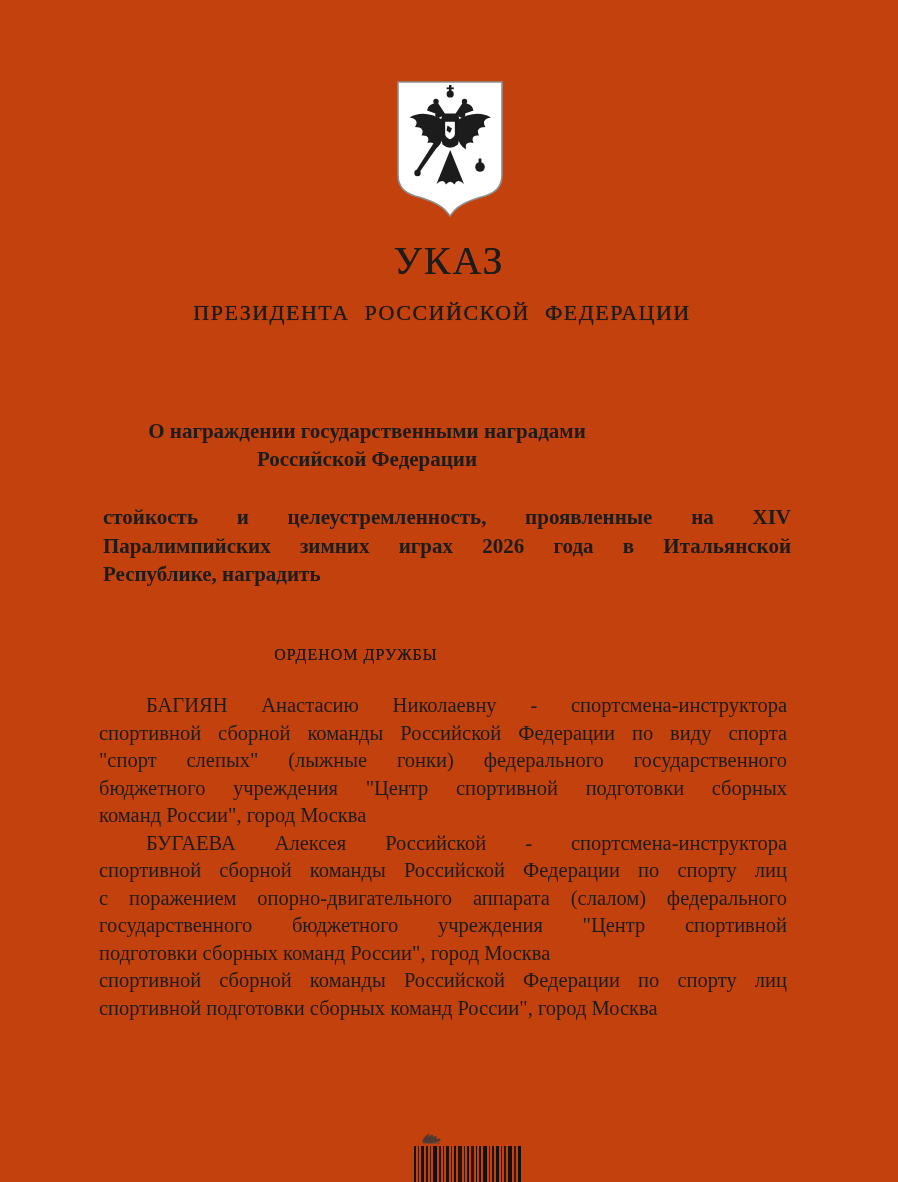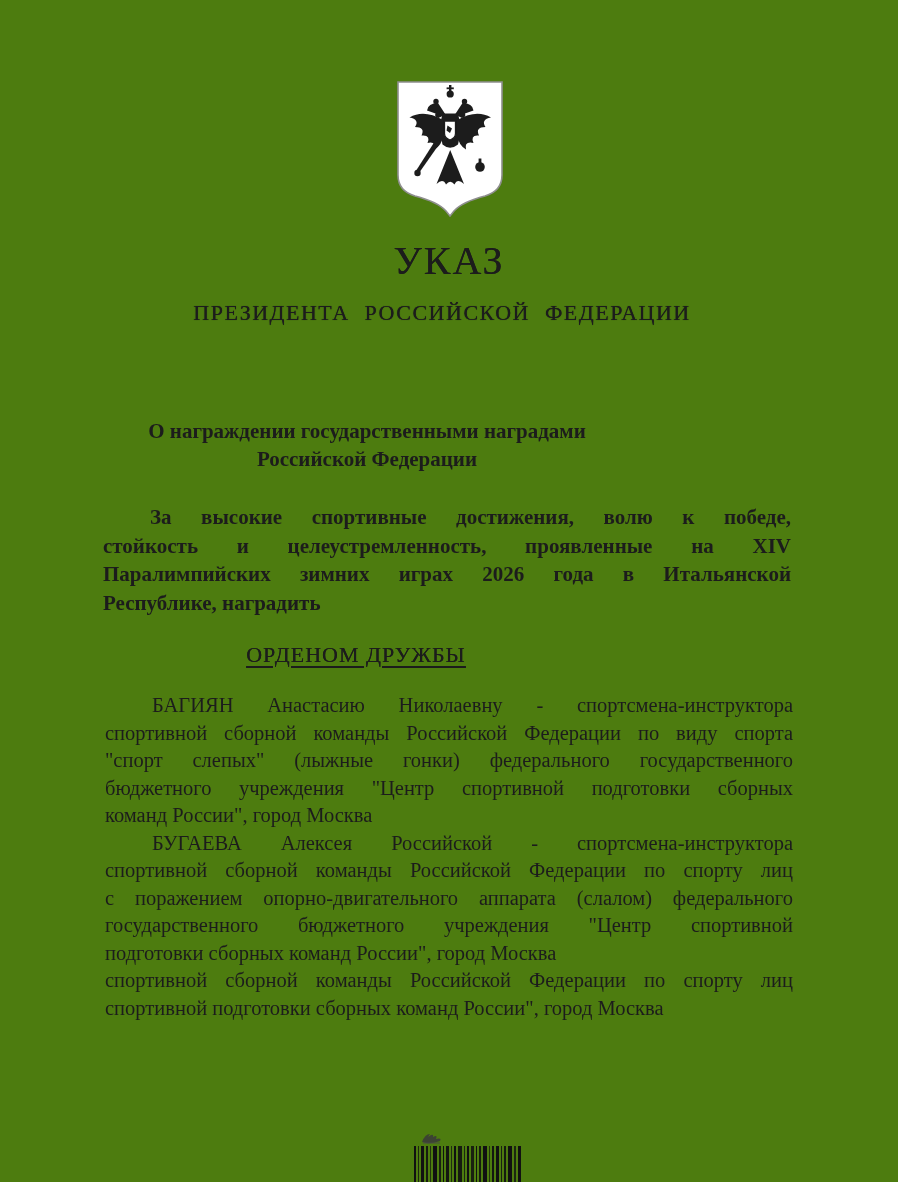--- a/index.html
+++ b/index.html
@@ -1,19 +1,19 @@
 <!DOCTYPE html>
 <html><head>
 <meta charset="utf-8">
 <style>
   html,body{margin:0;padding:0;background:#ffffff;}
   .page{
     position:relative;
     width:898px;height:1182px;
-    background:#4d7c0f;
+    background:#c2410c;
     color:#1c1c1c;
     font-family:"Liberation Serif","DejaVu Serif",serif;
     overflow:hidden;
   }
   .emblem{position:absolute;left:391px;top:78px;width:118px;height:141px;}
   .decree-title{
     position:absolute;top:241px;left:0;width:898px;
     text-align:center;font-size:40px;line-height:40px;
     letter-spacing:2px;font-weight:400;
     text-shadow:0 0 0.6px currentColor;
@@ -26,31 +26,31 @@
   }
   .subject{
     position:absolute;top:417px;left:0;width:734px;
     text-align:center;font-weight:bold;font-size:21px;line-height:28px;
   }
   .preamble{
     position:absolute;top:503px;left:103px;width:688px;
     font-weight:bold;font-size:21px;line-height:28.5px;
   }
   .recipients{
-    position:absolute;top:692px;left:105px;width:688px;
+    position:absolute;top:692px;left:99px;width:688px;
     font-size:20.5px;line-height:27.5px;
   }
   .jline{text-align:justify;text-align-last:justify;}
   .jline.first{text-indent:47px;}
   .jline.last{text-align-last:left;}
   .award-heading{
     position:absolute;top:642px;left:0;width:712px;
-    text-align:center;font-size:22px;line-height:26px;
+    text-align:center;font-size:16px;line-height:26px;
     letter-spacing:1px;
-    text-decoration:underline;text-underline-offset:4px;
+    text-underline-offset:4px;
     text-shadow:0 0 0.5px currentColor;
   }
   .signature-mark{position:absolute;left:420px;top:1131px;width:26px;height:14px;}
   .barcode{position:absolute;left:414px;top:1146px;width:107px;height:45px;}
 </style>
 </head>
 <body>
 
 <div class="page">
 
@@ -99,21 +99,20 @@
 
   <div class="decree-title">УКАЗ</div>
   <div class="issuer">ПРЕЗИДЕНТА РОССИЙСКОЙ ФЕДЕРАЦИИ</div>
 
   <div class="subject">
     <div>О награждении государственными наградами</div>
     <div>Российской Федерации</div>
   </div>
 
   <div class="preamble">
-    <div class="jline first">За высокие спортивные достижения, волю к победе,</div>
     <div class="jline">стойкость и целеустремленность, проявленные на XIV</div>
     <div class="jline">Паралимпийских зимних играх 2026 года в Итальянской</div>
     <div class="jline last">Республике, наградить</div>
   </div>
 
   <div class="award-heading">ОРДЕНОМ ДРУЖБЫ</div>
 
   <div class="recipients">
     <div>
       <div class="jline first">БАГИЯН Анастасию Николаевну - спортсмена-инструктора</div>

